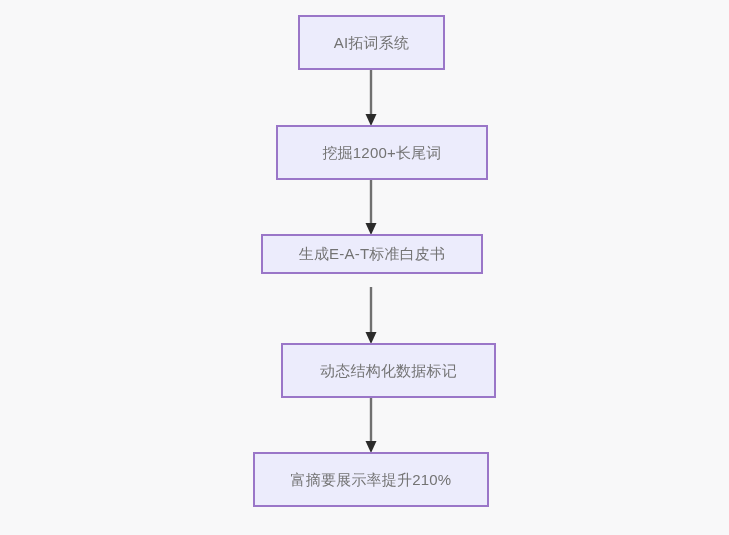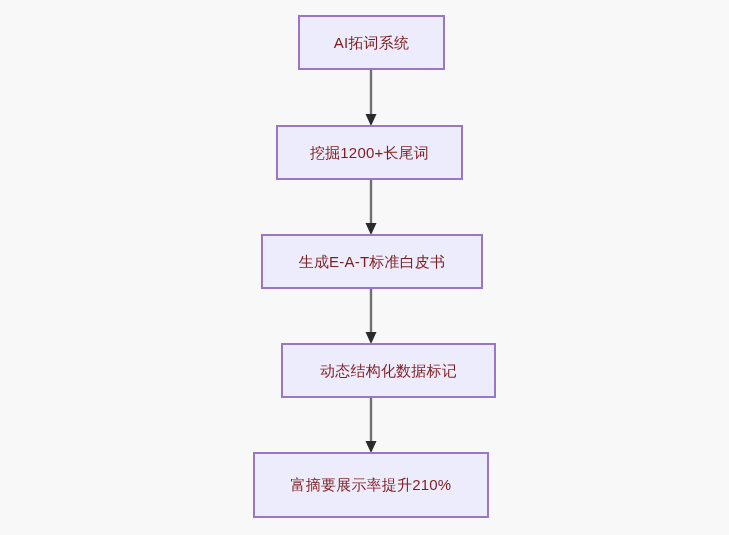--- a/index.html
+++ b/index.html
@@ -21,21 +21,21 @@
   }
   .node {
     position: absolute;
     box-sizing: border-box;
     background: #ececfc;
     border: 2px solid #9a76c8;
     border-radius: 0;
     display: flex;
     align-items: center;
     justify-content: center;
-    color: #7f1d1d;
+    color: #737373;
     font-size: 15px;
     line-height: 1.2;
     letter-spacing: 0.2px;
     white-space: nowrap;
     text-align: center;
   }
   .node-label {
     display: block;
   }
   .edge {
@@ -72,29 +72,29 @@
 
   <svg class="edge" style="left:356px; top:396px; width:30px; height:60px;" viewBox="0 0 30 60">
     <line class="edge-line" x1="15" y1="0" x2="15" y2="49"></line>
     <polygon class="edge-head" points="15,57 9.5,45 20.5,45"></polygon>
   </svg>
 
   <div class="node" style="left:298px; top:15px; width:147px; height:55px;">
     <span class="node-label">AI拓词系统</span>
   </div>
 
-  <div class="node" style="left:276px; top:125px; width:187px; height:55px;">
+  <div class="node" style="left:276px; top:125px; width:212px; height:55px;">
     <span class="node-label">挖掘1200+长尾词</span>
   </div>
 
-  <div class="node" style="left:261px; top:234px; width:222px; height:55px;">
+  <div class="node" style="left:261px; top:234px; width:222px; height:40px;">
     <span class="node-label">生成E-A-T标准白皮书</span>
   </div>
 
   <div class="node" style="left:281px; top:343px; width:215px; height:55px;">
     <span class="node-label">动态结构化数据标记</span>
   </div>
 
-  <div class="node" style="left:253px; top:452px; width:236px; height:66px;">
+  <div class="node" style="left:253px; top:452px; width:236px; height:55px;">
     <span class="node-label">富摘要展示率提升210%</span>
   </div>
 
 </div>
 
 </body></html>

